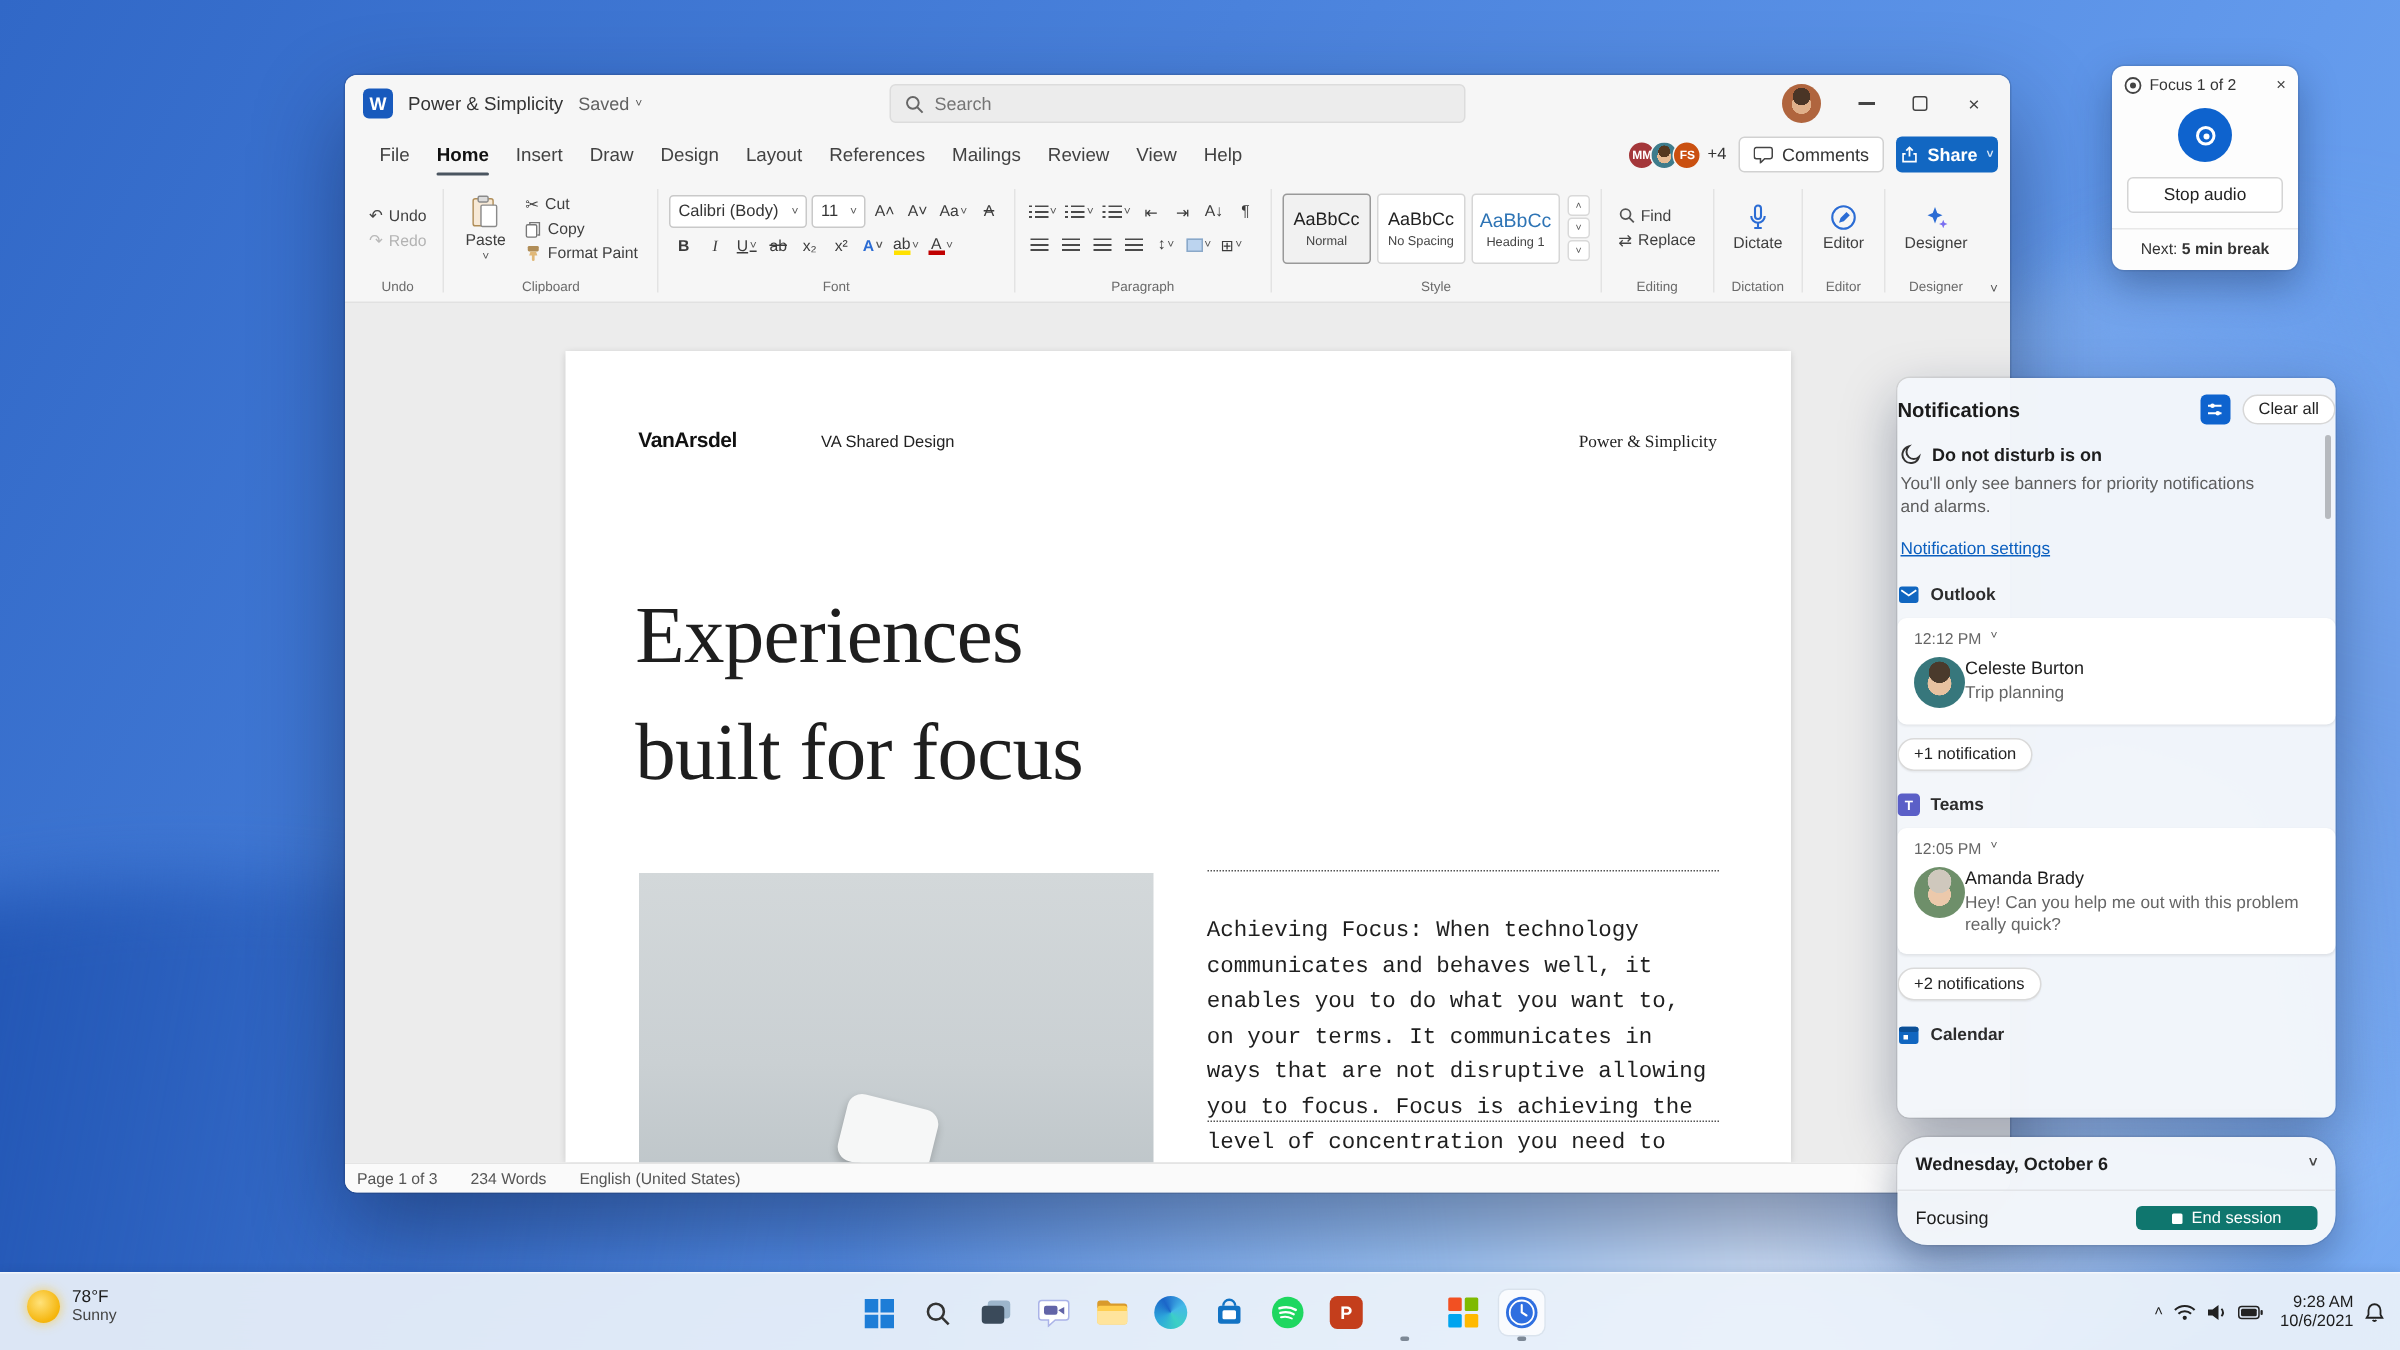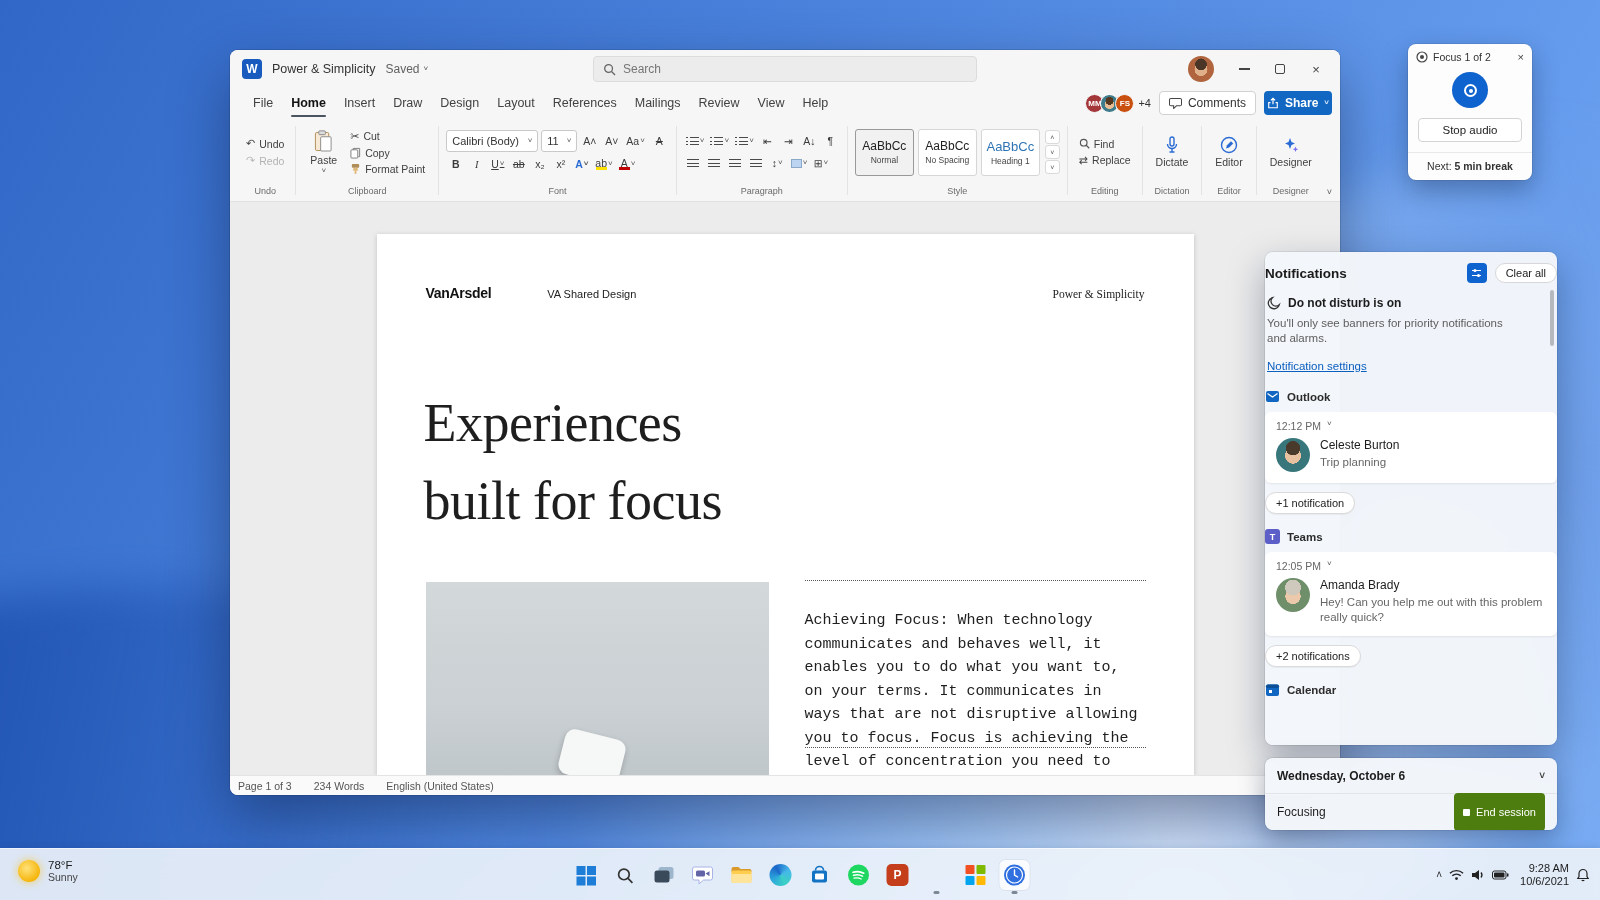--- a/index.html
+++ b/index.html
@@ -138,39 +138,39 @@
   .dnd{padding:13px 2px 0}
   .dnd-row{display:flex;align-items:center;gap:7px;font-size:12px;font-weight:bold;color:#1c1c1c}
   .dnd-body{font-size:11.5px;color:#5d5d5d;line-height:15px;margin:6px 0 10px;width:252px}
   .n-link{font-size:11.5px;color:#0b5fbf;text-decoration:underline}
   .n-group{display:flex;align-items:center;gap:7px;margin-top:15px;font-size:11.5px;font-weight:bold;color:#2c2c2c}
   .appsq{width:15px;height:15px;border-radius:3px;color:#fff;font-size:9px;font-weight:bold;display:flex;
     align-items:center;justify-content:center}
   .appsq.teams{background:#5b5fc7}
   .ncard{background:#fff;border-radius:6px;box-shadow:0 1px 2px rgba(0,0,0,.08);padding:8px 11px 11px;margin-top:8px}
   .nc-top{display:flex;align-items:flex-start;font-size:10.5px;color:#666;gap:6px}
-  .nc-main{display:flex;gap:10px;margin-top:6px}
+  .nc-main{display:flex;margin-top:6px}
   .nava{width:34px;height:34px;border-radius:50%;flex:none}
   .nava.celeste{background:radial-gradient(circle at 50% 30%,#4a3a2c 0 24%,transparent 25%),
     radial-gradient(circle at 50% 52%,#e8c2a0 0 32%,#37777c 33%)}
   .nava.amanda{background:radial-gradient(circle at 50% 28%,#cfc8bd 0 26%,transparent 27%),
     radial-gradient(circle at 50% 54%,#ecc9ab 0 30%,#6e8f6a 31%)}
   .nc-name{font-size:12px;color:#1c1c1c}
   .nc-msg{font-size:11.5px;color:#666;line-height:15px;margin-top:3px}
   .n-more{display:inline-block;background:#fff;border:1px solid #dadada;border-radius:13px;padding:4px 10px;
     font-size:11px;color:#222;margin-top:9px;box-shadow:0 1px 1px rgba(0,0,0,.05)}
 
   
-  .calfly{position:absolute;left:1265px;top:758px;width:292px;background:rgba(243,246,250,.98);border-radius:8px;
+  .calfly{position:absolute;left:1265px;top:758px;width:292px;background:rgba(243,246,250,.98);border-radius:20px;
     box-shadow:0 10px 26px rgba(10,25,60,.35),0 0 0 1px rgba(0,0,0,.07);overflow:hidden}
   .cf-row{height:36px;display:flex;align-items:center;padding:0 12px;font-size:12px;color:#1d1d1d}
   .cf-row.first{border-bottom:1px solid #e2e4e8;font-weight:bold}
   .cf-chev{margin-left:auto;color:#444;font-size:10px}
-  .btn-end{margin-left:auto;display:flex;align-items:center;gap:6px;background:#4d7c0f;color:#fff;border-radius:4px;
-    height:38px;padding:0 9px;font-size:11px}
+  .btn-end{margin-left:auto;display:flex;align-items:center;gap:6px;background:#0f766e;color:#fff;border-radius:4px;
+    height:16px;padding:0 24px;font-size:11px}
   .stopsq{width:7px;height:7px;background:#fff;border-radius:1px}
 
   
   .taskbar{position:absolute;left:0;right:0;bottom:0;height:52px;background:rgba(235,242,250,.92);
     backdrop-filter:blur(12px);border-top:1px solid rgba(255,255,255,.6);box-shadow:0 -1px 6px rgba(20,40,80,.12)}
   .weather{position:absolute;left:10px;top:6px;display:flex;align-items:center;gap:8px;padding:4px 8px;border-radius:6px}
   .sun{width:22px;height:22px;border-radius:50%;background:radial-gradient(circle at 40% 38%,#ffe27a,#f5b50b 70%);
     box-shadow:0 0 8px rgba(250,200,60,.8)}
   .wtemp{font-size:11.5px;color:#1c1c1c}.wcond{font-size:10.5px;color:#444}
   .apps{position:absolute;left:50%;top:0;height:52px;transform:translateX(-50%);display:flex;align-items:center;gap:9px}

